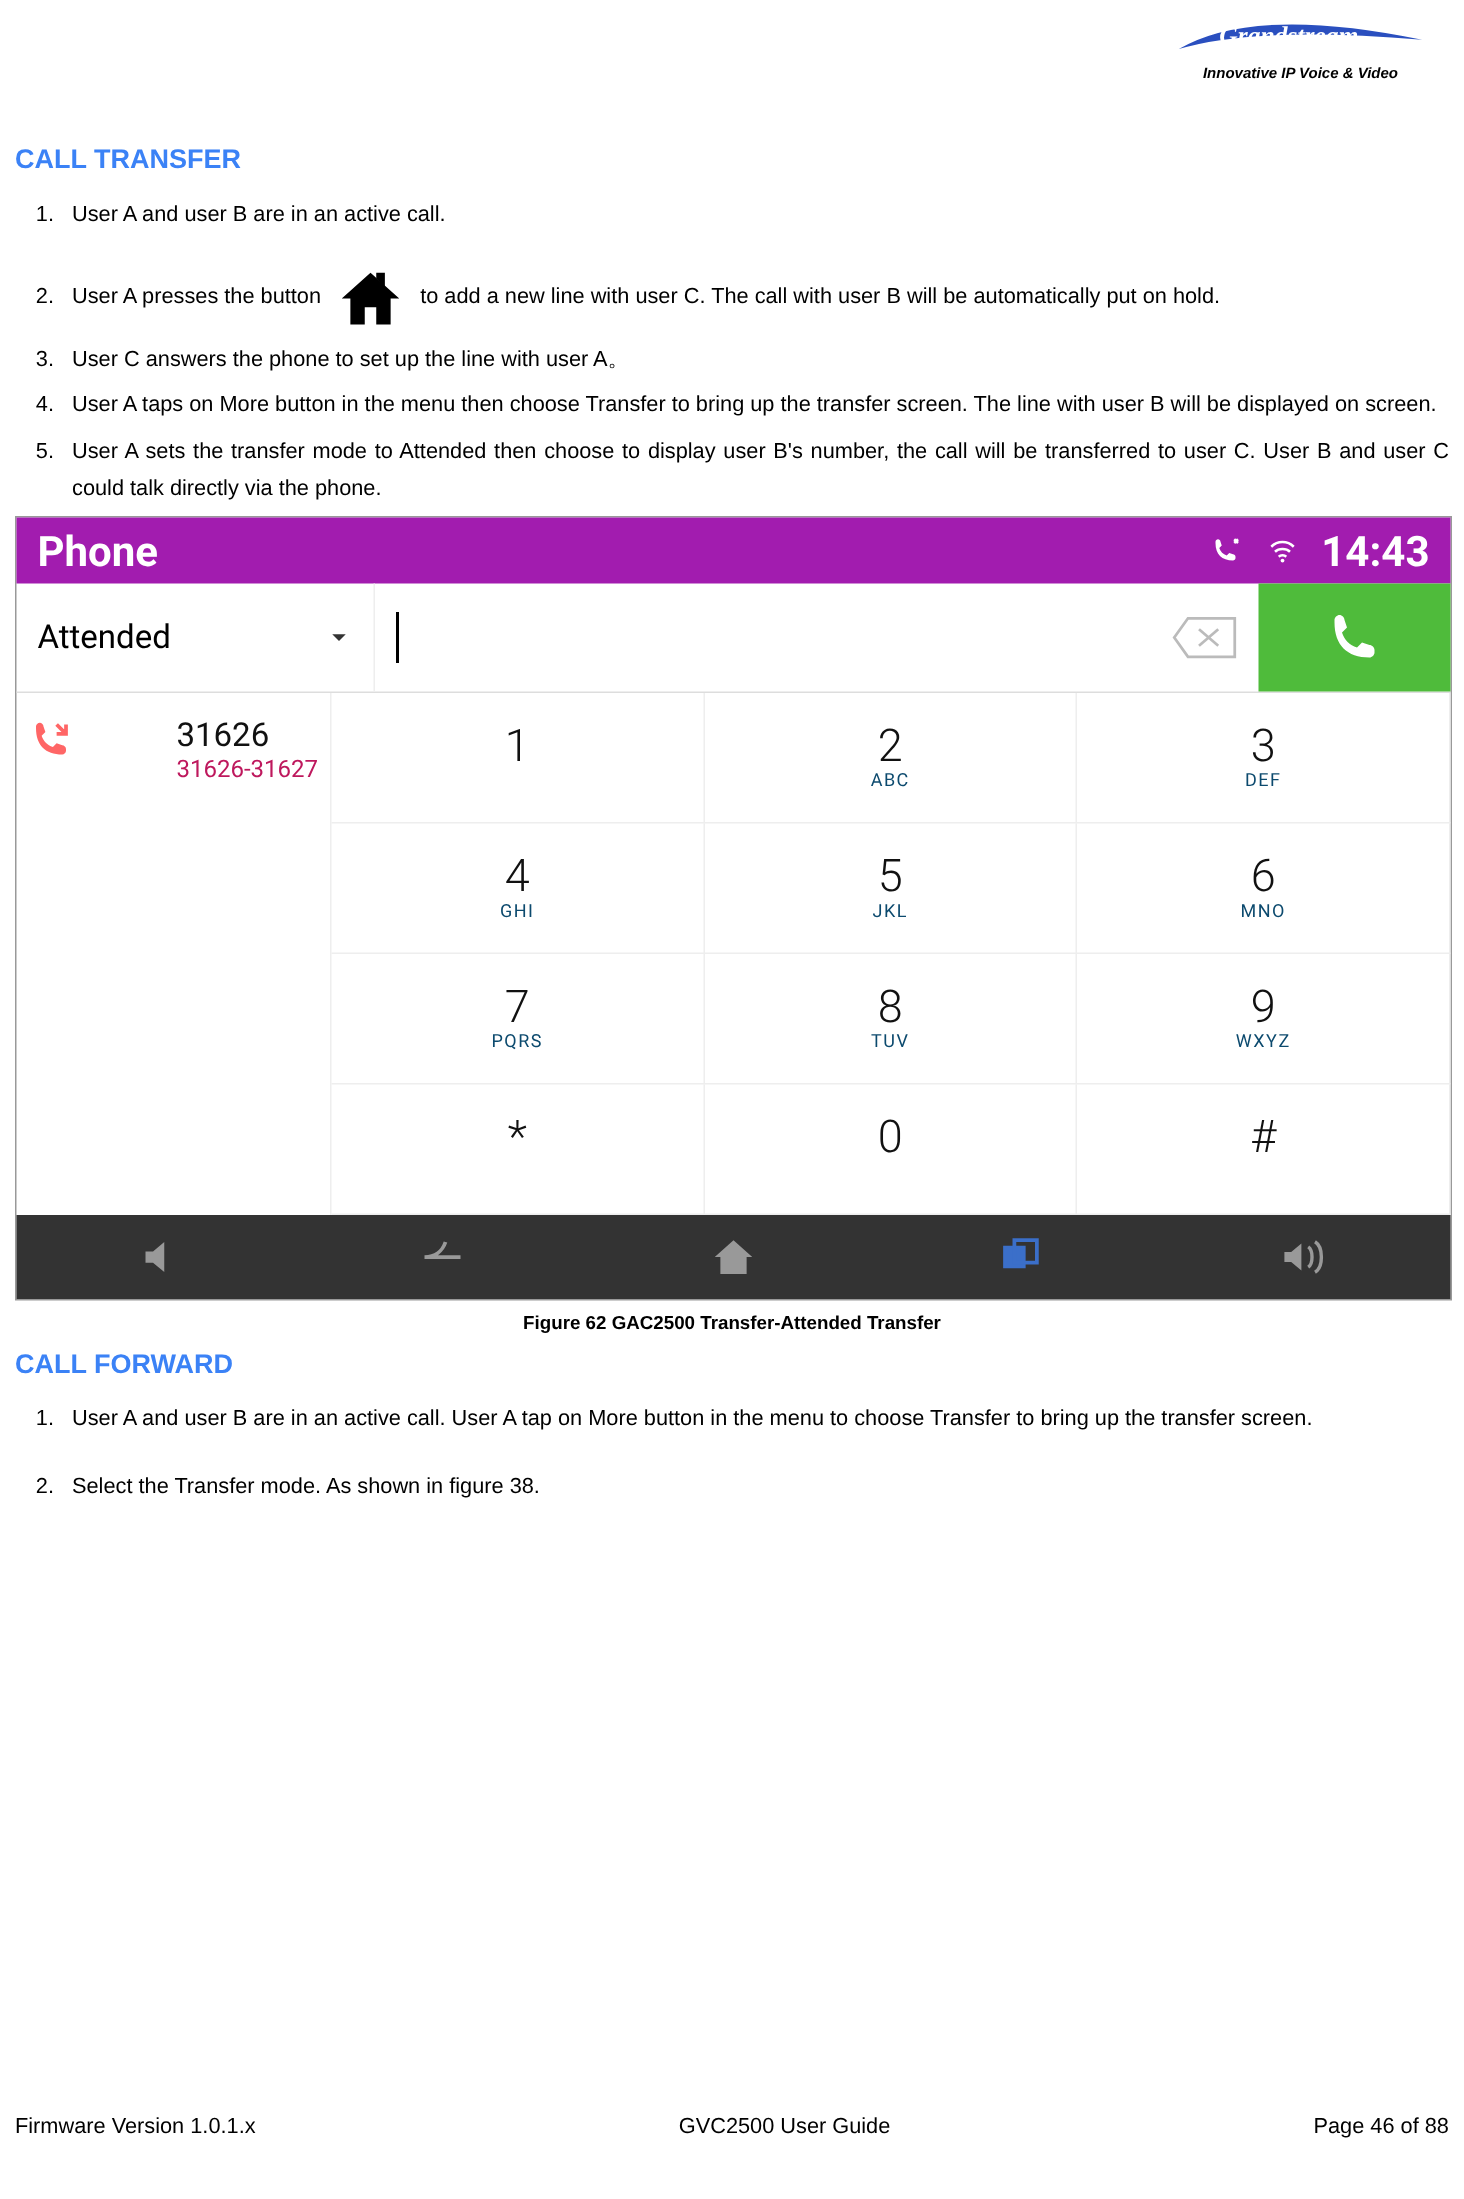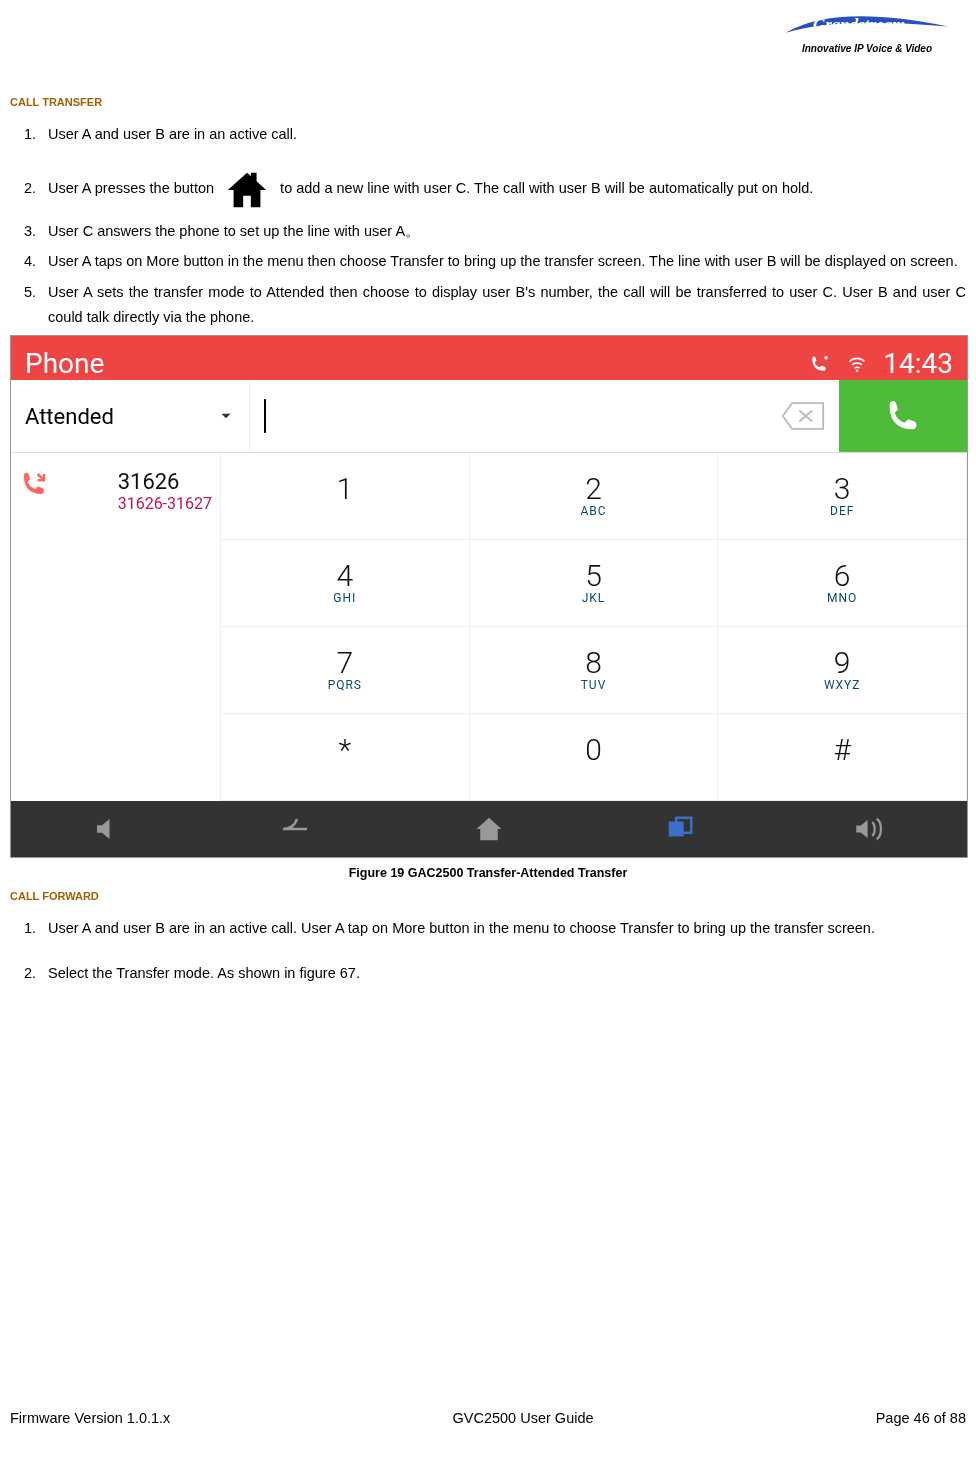--- a/index.html
+++ b/index.html
@@ -33,23 +33,23 @@
     font-size: 10px;
     font-weight: bold;
     font-style: italic;
     color: #000;
     margin-top: -2px;
   }
   .content {
     padding-top: 78px;
   }
   .heading {
-    color: #a16207;
+    color: #3b82f6;
     font-weight: bold;
-    font-size: 11px;
+    font-size: 18px;
     margin: 8px 0 14px 0;
   }
   ol.steps {
     margin: 0;
     padding-left: 30px;
   }
   ol.steps > li {
     margin-bottom: 20px;
     line-height: 1.7;
     text-align: justify;
@@ -84,29 +84,29 @@
 
   
   .phone {
     width: 956px;
     margin: 0 auto;
     background: #fff;
     font-family: "Roboto", Arial, sans-serif;
     border: 1px solid #999;
   }
   .statusbar {
-    background: #ef4444;
+    background: #a21caf;
     color: #fff;
     height: 44px;
     display: flex;
-    align-items: flex-end;
+    align-items: center;
     justify-content: space-between;
     padding: 0 14px;
     font-size: 28px;
-    font-weight: 400;
+    font-weight: 700;
   }
   .sb-left { font-size: 28px; }
   .sb-right { display: flex; align-items: center; gap: 14px; }
   .sb-right .sicon { width: 24px; height: 20px; }
   .toprow {
     height: 72px;
     display: flex;
     border-bottom: 1px solid #ddd;
   }
   .modebox {
@@ -368,27 +368,27 @@
           <div class="navbtn">
             <svg width="34" height="30" viewBox="0 0 30 24">
                 <path fill="#999" d="M2 9v6h4l6 5V4L6 9H2z"></path>
                 <path fill="none" stroke="#999" stroke-width="2" d="M16 6c3 2 3 10 0 12M20 3c5 3 5 15 0 18"></path>
               </svg>
           </div>
         </div>
       </div>
     </div>
 
-    <div class="figcap">Figure 19 GAC2500 Transfer-Attended Transfer</div>
+    <div class="figcap">Figure 62 GAC2500 Transfer-Attended Transfer</div>
 
     <div class="heading">CALL FORWARD</div>
 
     <ol class="steps">
       <li>User A and user B are in an active call. User A tap on More button in the menu to choose Transfer to bring up the transfer screen.</li>
-      <li>Select the Transfer mode. As shown in figure 67.</li>
+      <li>Select the Transfer mode. As shown in figure 38.</li>
     </ol>
 
   </div>
 
   <div class="footer">
     <span>Firmware Version 1.0.1.x</span>
     <span>GVC2500 User Guide</span>
     <span>Page 46 of 88</span>
   </div>
 

